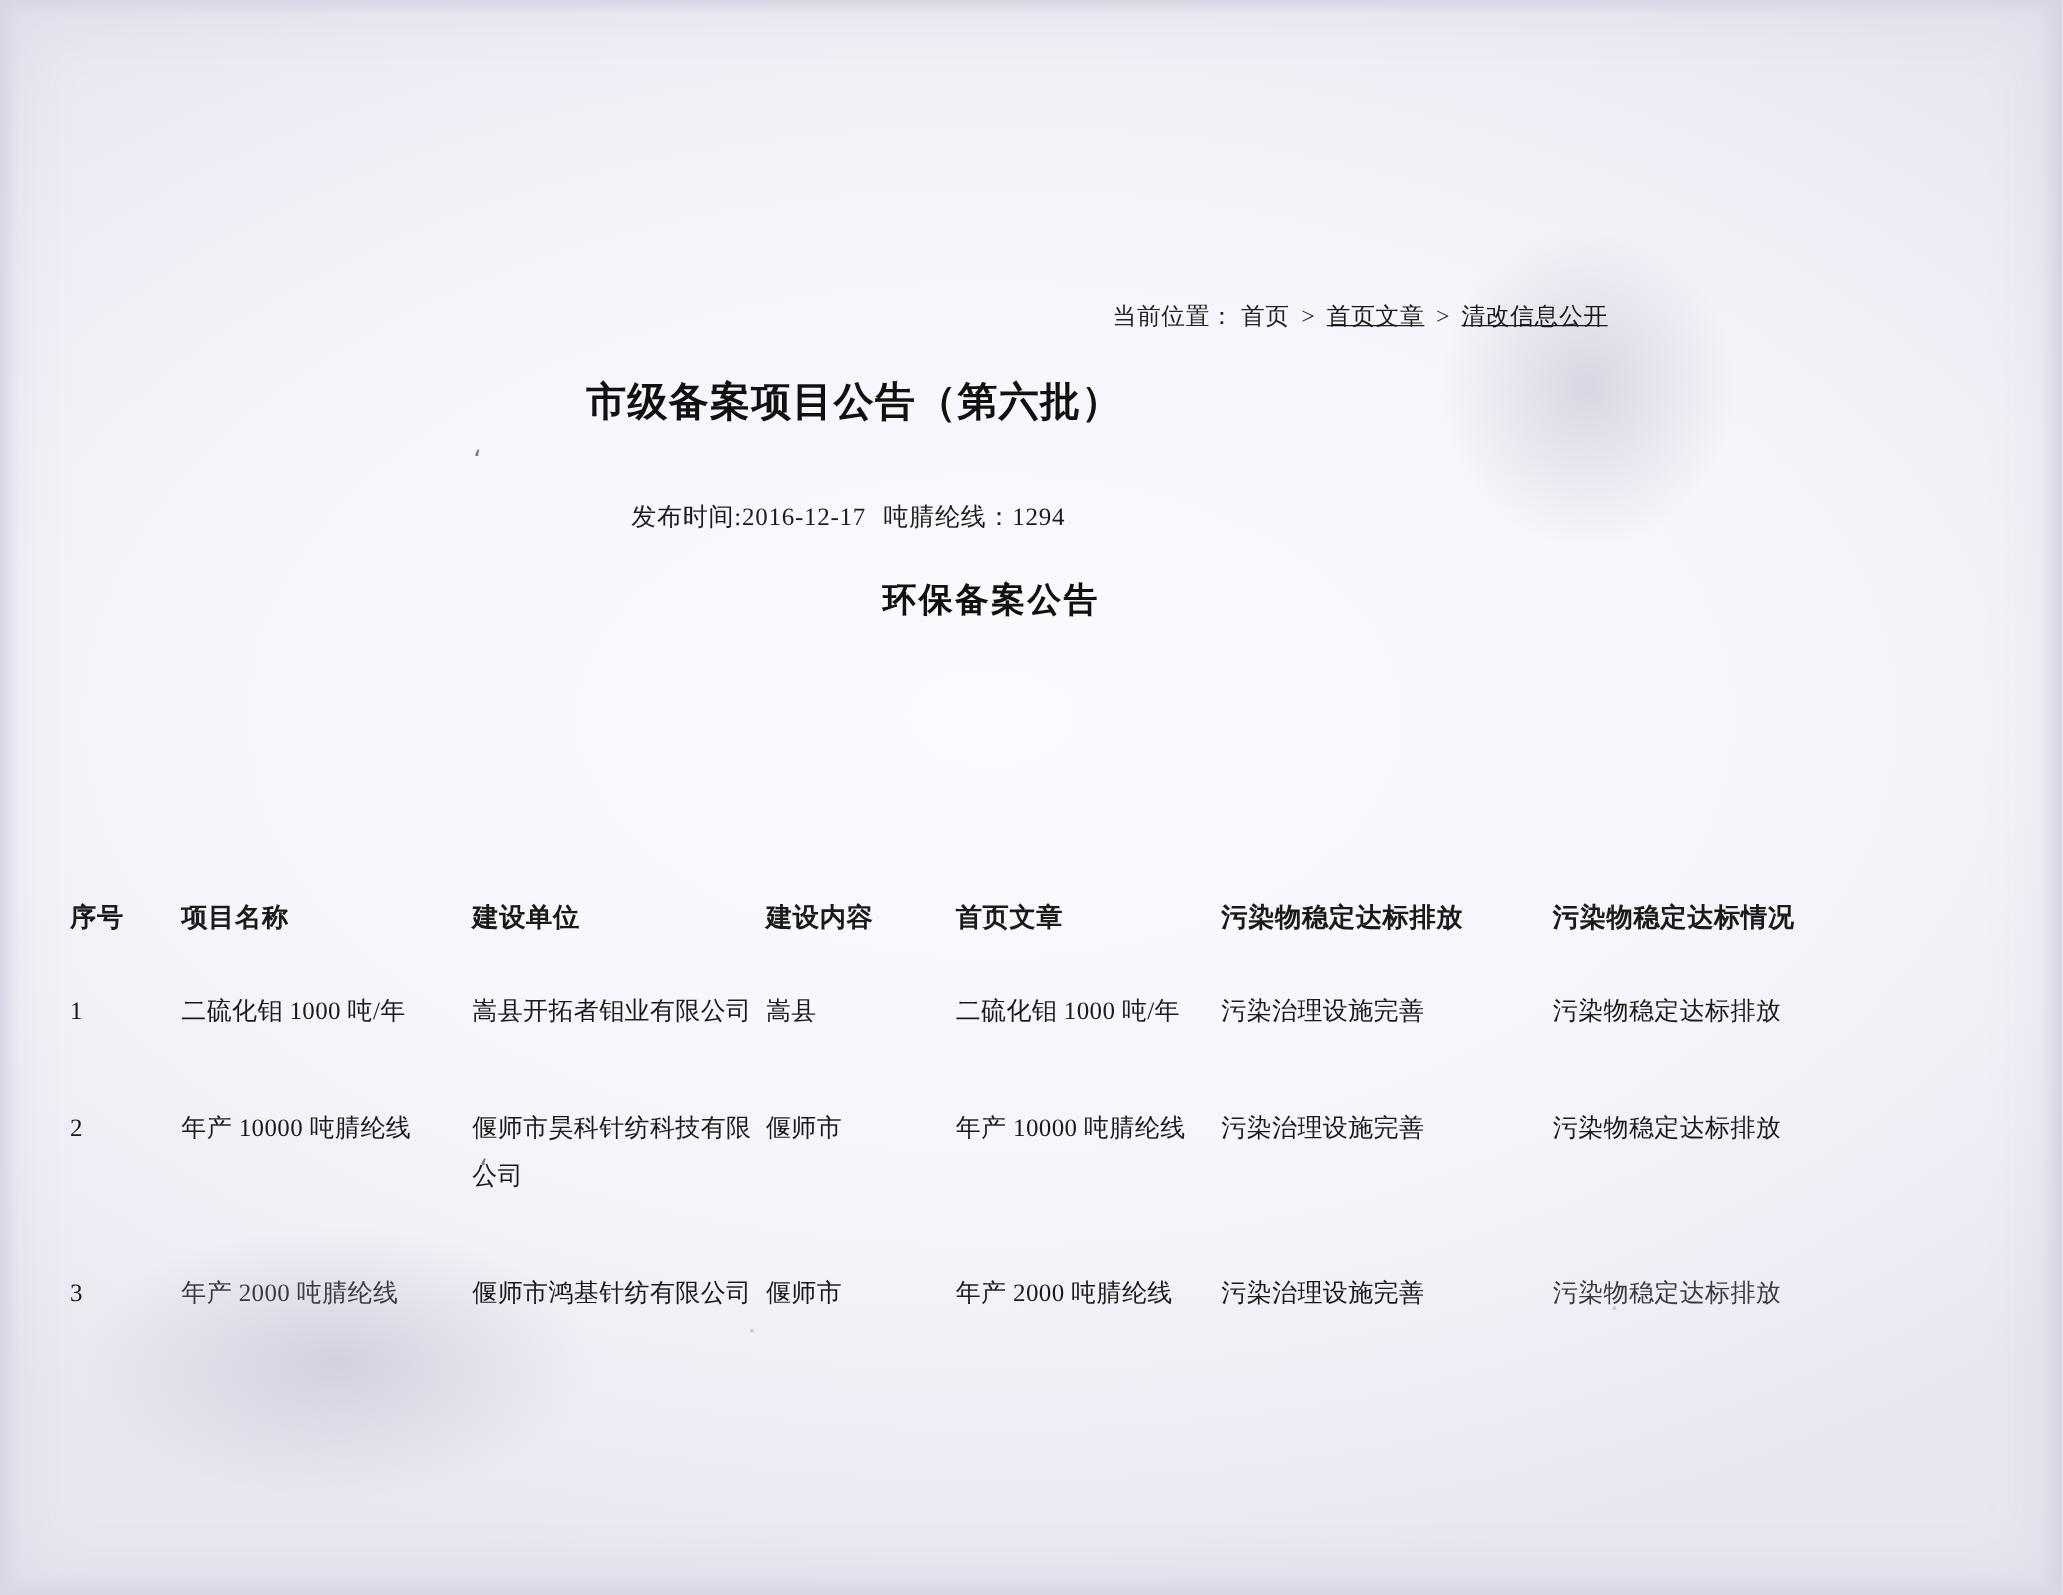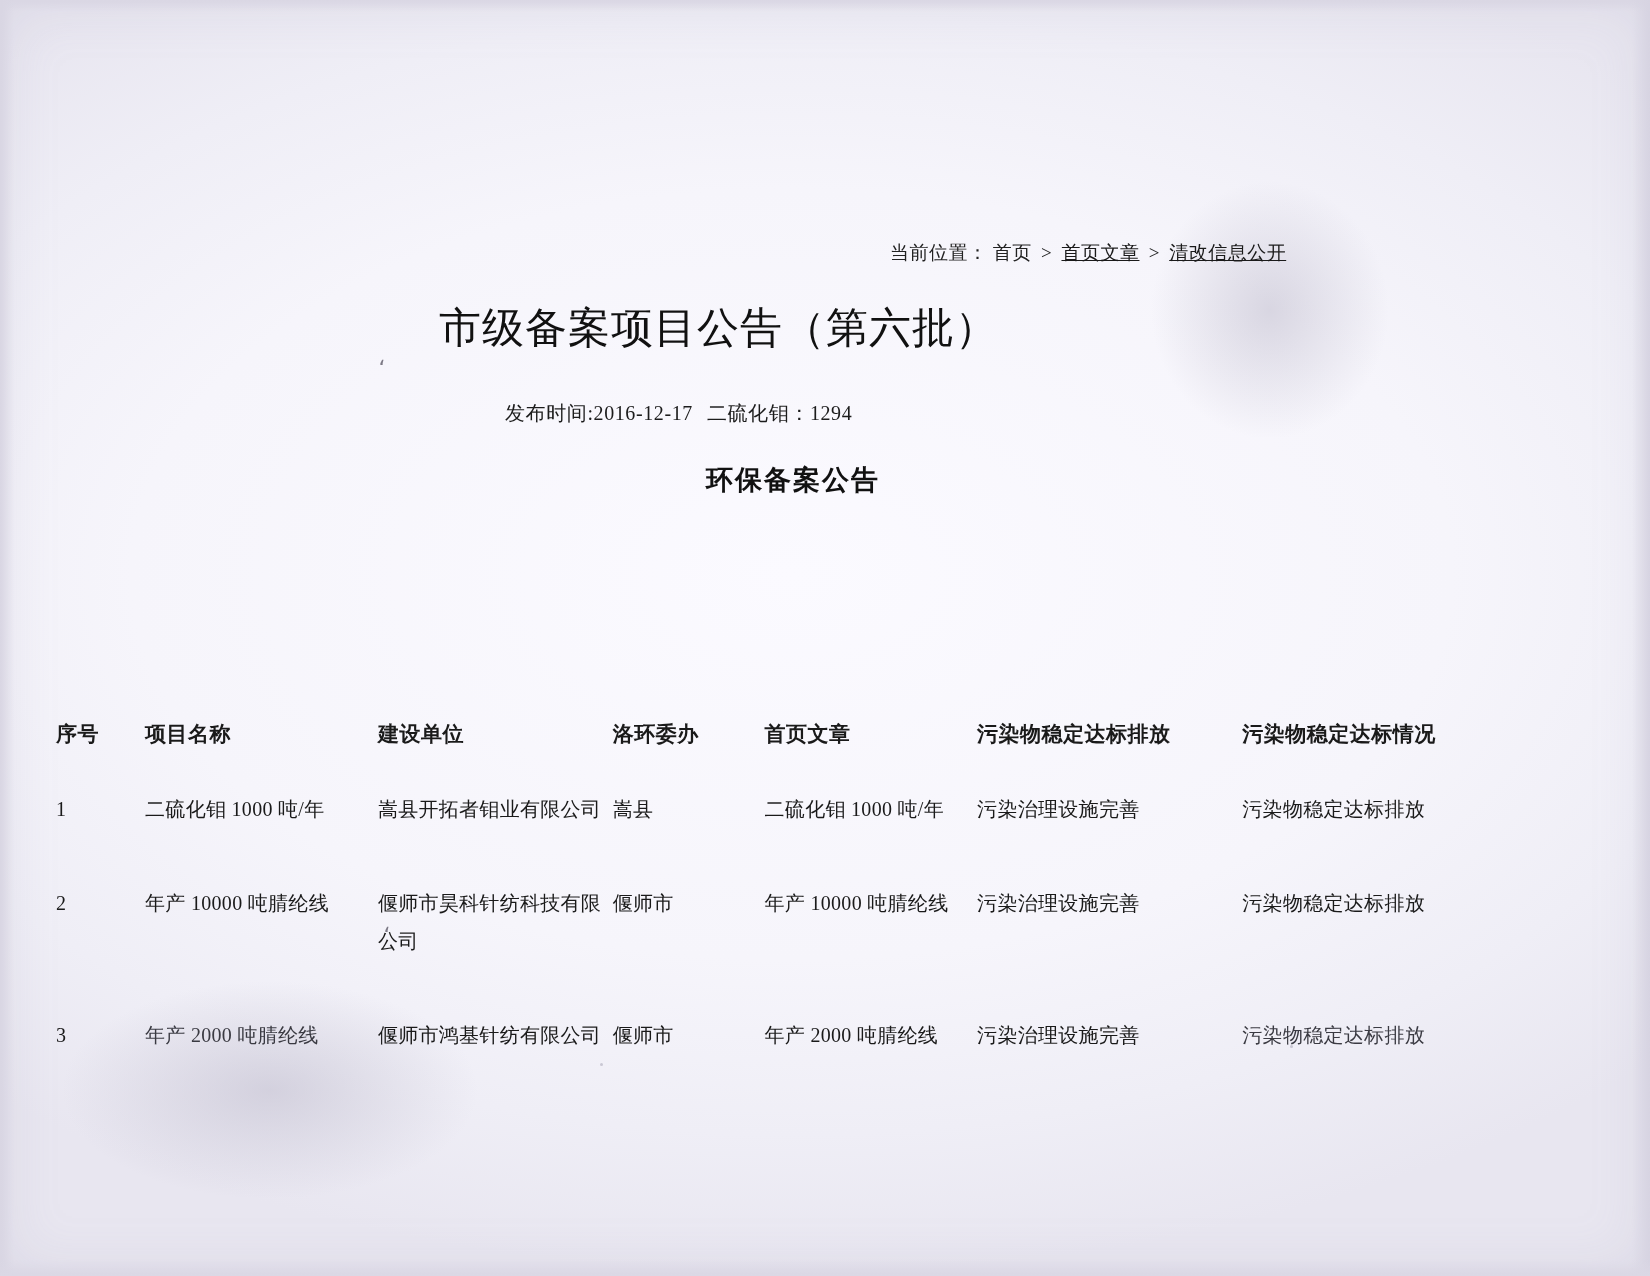--- a/index.html
+++ b/index.html
@@ -75,24 +75,24 @@
     text-decoration: underline;
     color: #1a1a1a;
   }
   .breadcrumb .sep {
     padding: 0 4px;
   }
 
   
   .doc-title {
     position: absolute;
-    left: 439px;
+    left: 469px;
     top: 300px;
-    font-size: 42px;
-    font-weight: normal;
+    font-size: 32px;
+    font-weight: bold;
     letter-spacing: 1px;
     color: #111;
     white-space: nowrap;
   }
 
   
   .publish-meta {
     position: absolute;
     left: 505px;
     top: 400px;
@@ -214,34 +214,34 @@
       <span class="crumb-home">首页</span>
       <span class="sep">&gt;</span>
       <span class="crumb-link">首页文章</span>
       <span class="sep">&gt;</span>
       <span class="crumb-link">清改信息公开</span>
     </div>
 
     <div class="doc-title">市级备案项目公告（第六批）</div>
 
     <div class="publish-meta">
-      <span>发布时间:</span><span>2016-12-17</span><span class="gap"></span><span>二硫化钼：</span><span>1294</span>
+      <span>发布时间:</span><span>2016-12-17</span><span class="gap"></span><span>吨腈纶线：</span><span>1294</span>
     </div>
 
     <div class="sub-title">环保备案公告</div>
 
 
     <div class="table-wrap">
       <table class="announce-table">
         <thead>
           <tr>
             <th class="col-no">序号</th>
             <th class="col-name">项目名称</th>
             <th class="col-unit">建设单位</th>
-            <th class="col-place">洛环委办</th>
+            <th class="col-place">建设内容</th>
             <th class="col-content">首页文章</th>
             <th class="col-facility">污染物稳定达标排放</th>
             <th class="col-stable">污染物稳定达标情况</th>
           </tr>
         </thead>
         <tbody>
           <tr>
             <td class="col-no">1</td>
             <td class="col-name">二硫化钼 1000 吨/年</td>
             <td class="col-unit">嵩县开拓者钼业有限公司</td>

